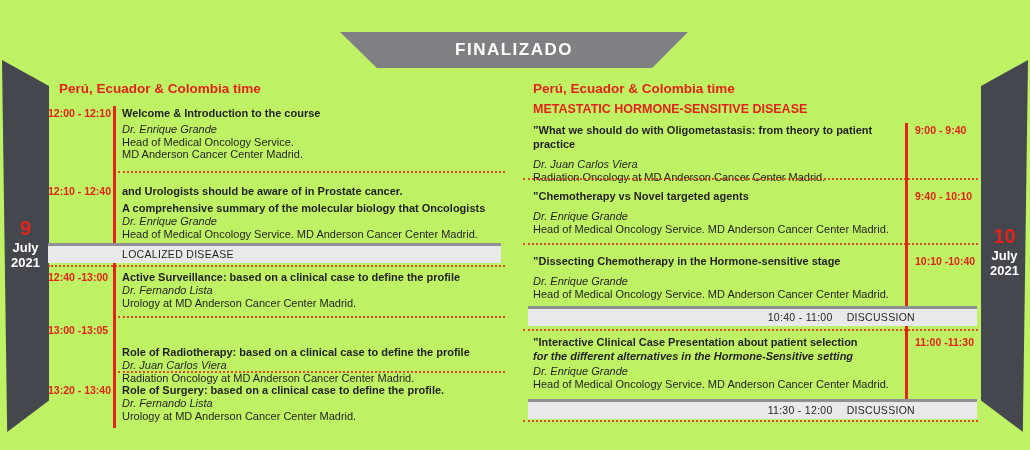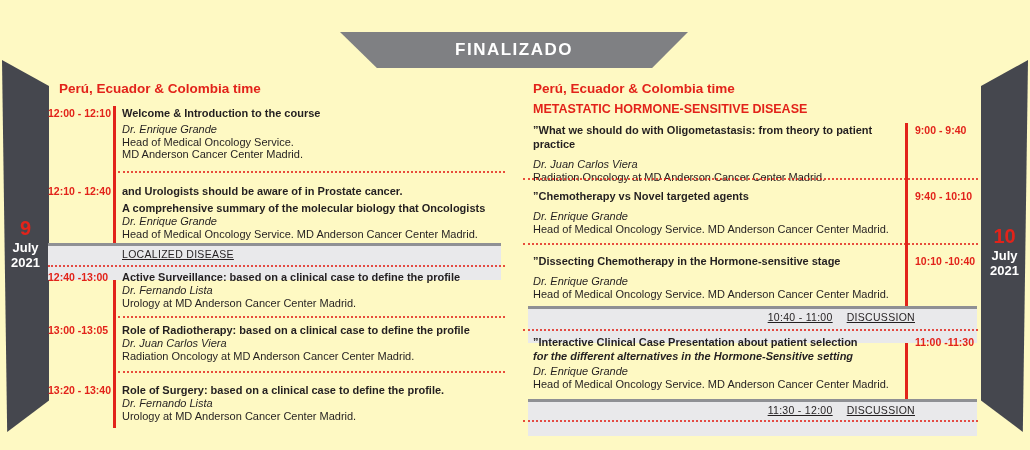--- a/index.html
+++ b/index.html
@@ -1,17 +1,17 @@
 <!DOCTYPE html>
 <html><head>
 <meta charset="utf-8">
 <style>
   html,body{margin:0;padding:0;background:#fff;}
   .stage{
-    position:relative;width:1030px;height:450px;overflow:hidden;background:#fef9c3;
+    position:relative;width:1030px;height:450px;overflow:hidden;background:#bef264;
     font-family:"Liberation Sans", sans-serif;color:#231f20;
   }
   
   .banner{
     position:absolute;left:340px;top:32px;width:348px;height:36px;background:#7f8083;
     clip-path:polygon(0 0,100% 0,89.7% 100%,10.6% 100%);
     display:flex;align-items:center;justify-content:center;
   }
   .banner span{color:#fff;font-weight:700;font-size:17px;letter-spacing:1.5px;}
   
@@ -41,21 +41,21 @@
   .r-session .time{left:387px;width:72px;text-align:left;}
   .r-session .content{margin-left:5px;width:366px;}
   .title{font-weight:700;font-size:11px;line-height:14px;margin-bottom:3px;}
   .r-session .title{margin-bottom:7px;}
   .speaker{font-style:italic;font-size:11px;line-height:12.5px;}
   .role{font-size:11px;line-height:12.5px;}
   
   .dotted{position:absolute;height:0;border-top:2px dotted #e2231a;opacity:.8;}
   
   .band-border{position:absolute;height:3px;background:#8f9094;}
-  .band{position:absolute;height:34px;background:#e9e9eb;font-size:10.5px;line-height:17px;color:#231f20;letter-spacing:.3px;text-decoration:underline;}
+  .band{position:absolute;height:17px;background:#e9e9eb;font-size:10.5px;line-height:17px;color:#231f20;letter-spacing:.3px;}
   .band-left{left:48px;width:453px;padding-left:74px;box-sizing:border-box;}
   .band-right{left:528px;width:449px;text-align:right;padding-right:62px;box-sizing:border-box;}
   .band .t{margin-right:14px;}
 </style>
 </head>
 <body>
 
 <div class="stage">
 
   <div class="banner">
@@ -114,21 +114,21 @@
       <div class="title" style="margin-bottom:0;">Active Surveillance: based on a clinical case to define the profile</div>
       <div class="speaker">Dr. Fernando Lista</div>
       <div class="role">Urology at MD Anderson Cancer Center Madrid.</div>
     </div>
   </div>
   <div class="dotted" style="left:118px;top:316px;width:387px;"></div>
 
   <div class="session l-session" style="top:323px;">
     <div class="time">13:00 -13:05</div>
     <div class="content">
-      <div class="title" style="margin-bottom:0;">Role of Radiotherapy: based on a clinical case to define the profile</div>
+      <div class="title" style="margin-bottom:0;margin-top:22px;">Role of Radiotherapy: based on a clinical case to define the profile</div>
       <div class="speaker">Dr. Juan Carlos Viera</div>
       <div class="role">Radiation Oncology at MD Anderson Cancer Center Madrid.</div>
     </div>
   </div>
   <div class="dotted" style="left:118px;top:371px;width:387px;"></div>
 
   <div class="session l-session" style="top:383px;">
     <div class="time">13:20 - 13:40</div>
     <div class="content">
       <div class="title" style="margin-bottom:0;">Role of Surgery: based on a clinical case to define the profile.</div>

